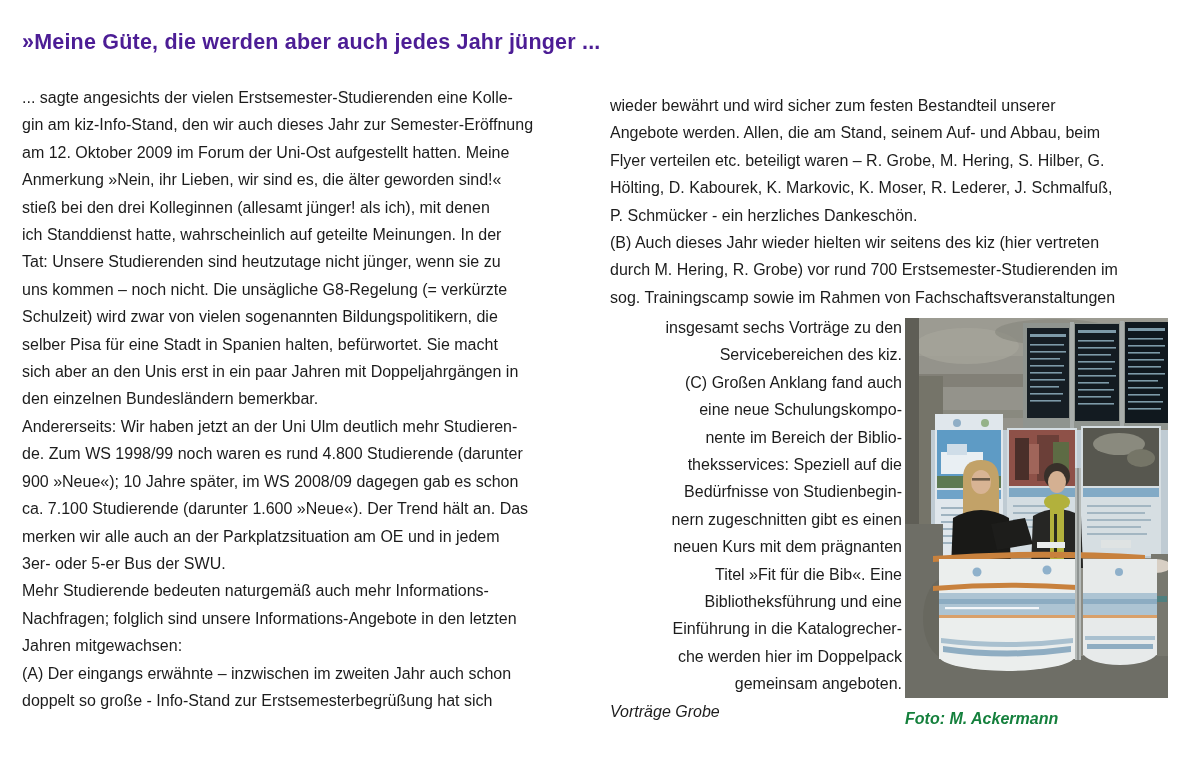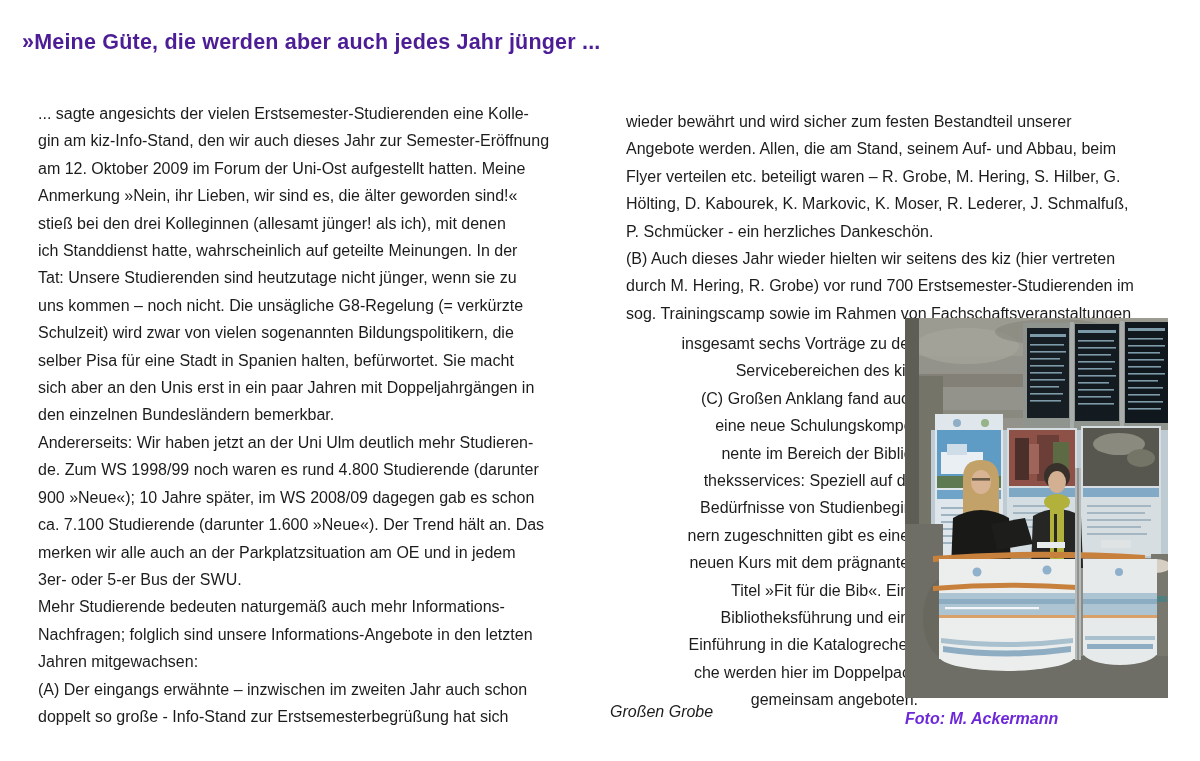--- a/index.html
+++ b/index.html
@@ -16,42 +16,42 @@
     position: absolute;
     left: 22px;
     top: 30px;
     margin: 0;
     font-size: 21.5px;
     font-weight: bold;
     letter-spacing: 0.2px;
     color: #4c1d95;
   }
   .body-text {
-    margin: 16px;
+    margin: 0;
     font-size: 16px;
     line-height: 27.4px;
     white-space: pre-line;
     color: #1c1c1c;
   }
   #left-col   { position: absolute; left: 22px;  top: 84px;  width: 578px; }
   #right-top  { position: absolute; left: 610px; top: 92px;  width: 580px; }
   #right-narrow { position: absolute; left: 610px; top: 314px; width: 292px; text-align: right; }
   #author-sig {
     position: absolute; left: 610px; top: 698px;
     font-size: 16px; font-style: italic; line-height: 27.4px;
   }
   .photo-figure {
     position: absolute; left: 905px; top: 318px;
     width: 263px; height: 380px; margin: 0; padding: 0;
     line-height: 0;
   }
   .photo-caption {
     position: absolute; left: 905px; top: 710px;
     font-size: 16px; font-style: italic; font-weight: bold;
-    color: #6d28d9;
+    color: #15803d;
   }
 </style>
 </head>
 <body>
 
 <div class="page">
 
   <h1 class="title">»Meine Güte, die werden aber auch jedes Jahr jünger ...</h1>
 
   <p id="left-col" class="body-text">... sagte angesichts der vielen Erstsemester-Studierenden eine Kolle-
@@ -95,21 +95,21 @@
 theksservices: Speziell auf die
 Bedürfnisse von Studienbegin-
 nern zugeschnitten gibt es einen
 neuen Kurs mit dem prägnanten
 Titel »Fit für die Bib«. Eine
 Bibliotheksführung und eine
 Einführung in die Katalogrecher-
 che werden hier im Doppelpack
 gemeinsam angeboten.</p>
 
-  <div id="author-sig">Großen Grobe</div>
+  <div id="author-sig">Vorträge Grobe</div>
 
   <figure class="photo-figure" role="img" aria-label="Zwei Mitarbeiterinnen hinter dem kiz-Info-Stand vor Postertafeln">
     <svg width="263" height="380" viewBox="0 0 263 380">
 
       <rect width="263" height="380" fill="#8d8d85"></rect>
 
       <rect x="0" y="0" width="263" height="118" fill="#94938b"></rect>
       <rect x="0" y="0" width="263" height="38" fill="#9c9b92"></rect>
       <ellipse cx="62" cy="28" rx="52" ry="18" fill="#a6a59b" opacity="0.7"></ellipse>
       <ellipse cx="150" cy="14" rx="60" ry="13" fill="#84837a" opacity="0.55"></ellipse>

